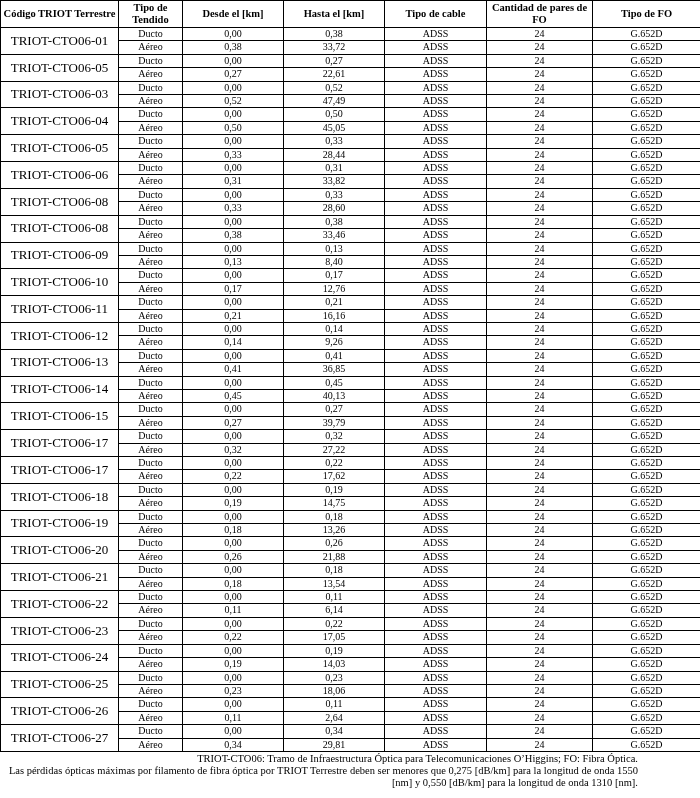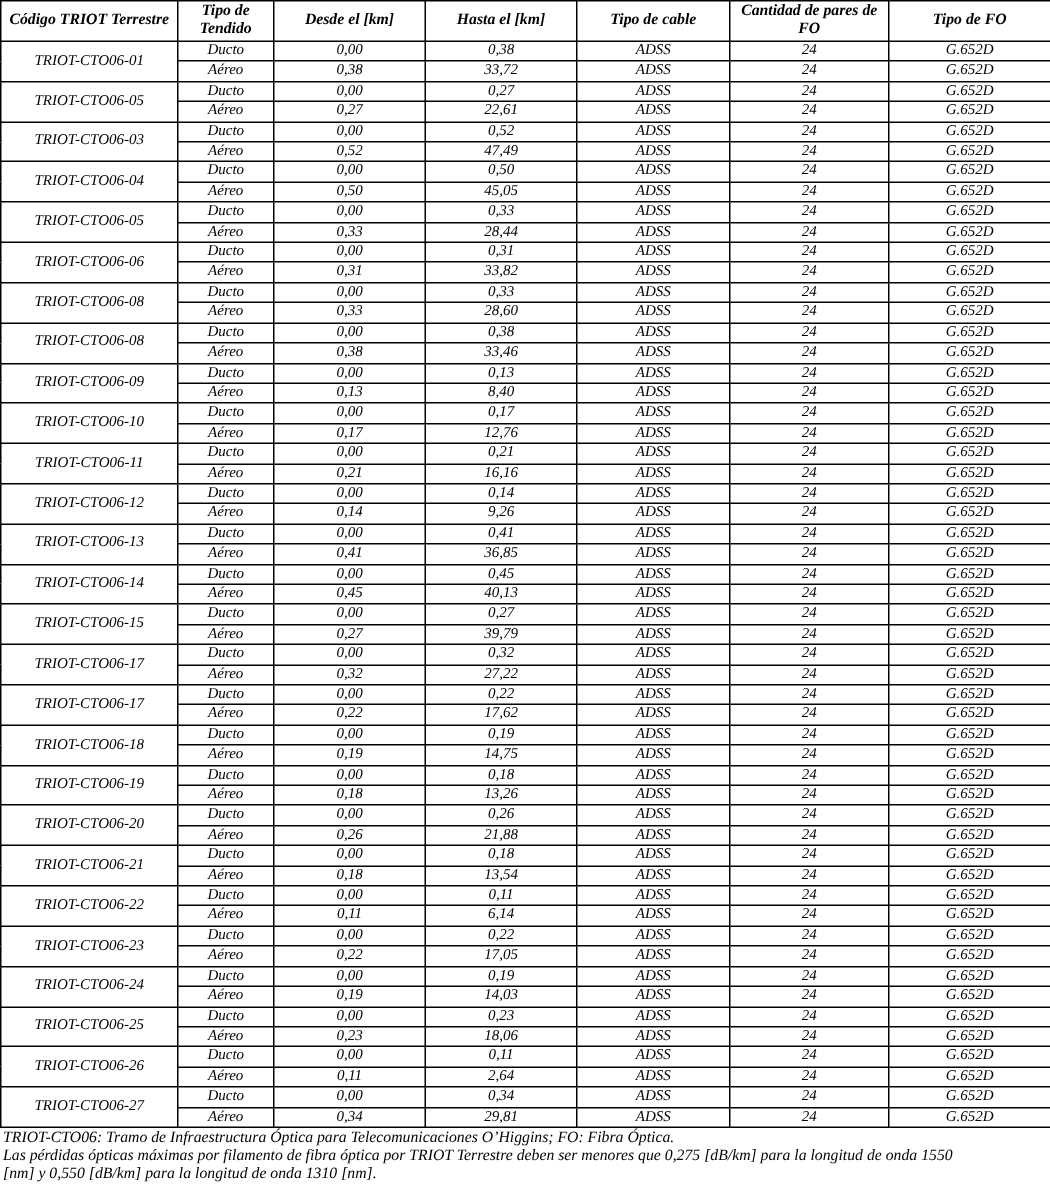--- a/index.html
+++ b/index.html
@@ -1,21 +1,21 @@
 <!DOCTYPE html>
 <html><head>
 <meta charset="utf-8">
 <style>
   html, body { margin: 0; padding: 0; background: #ffffff; }
   body {
     width: 700px;
     color: #000;
     font-family: "Liberation Serif", serif;
   }
-  .page { width: 640px; font-style: italic; }
+  .page { width: 640px; }
   table {
     border-collapse: collapse;
     width: 700px;
     table-layout: fixed;
   }
   th, td {
     border: 1px solid #000;
     text-align: center;
     vertical-align: middle;
     padding: 0 2px;
@@ -27,25 +27,26 @@
     line-height: 12px;
     white-space: normal;
     padding: 1px 2px;
   }
   td {
     font-size: 10px;
     line-height: 12.4px;
     height: 12.4px;
     white-space: nowrap;
   }
-  td.code-cell { font-size: 10px; }
+  td.code-cell { font-size: 13px; }
   .footnotes {
     padding: 1px 2px 0 2px;
     font-size: 10.5px;
     line-height: 12px;
+    text-align: right;
   }
   .footnote { margin: 0; }
 </style>
 </head>
 <body>
 
 <div class="page">
   <table>
     <colgroup>
       <col style="width:118px">

